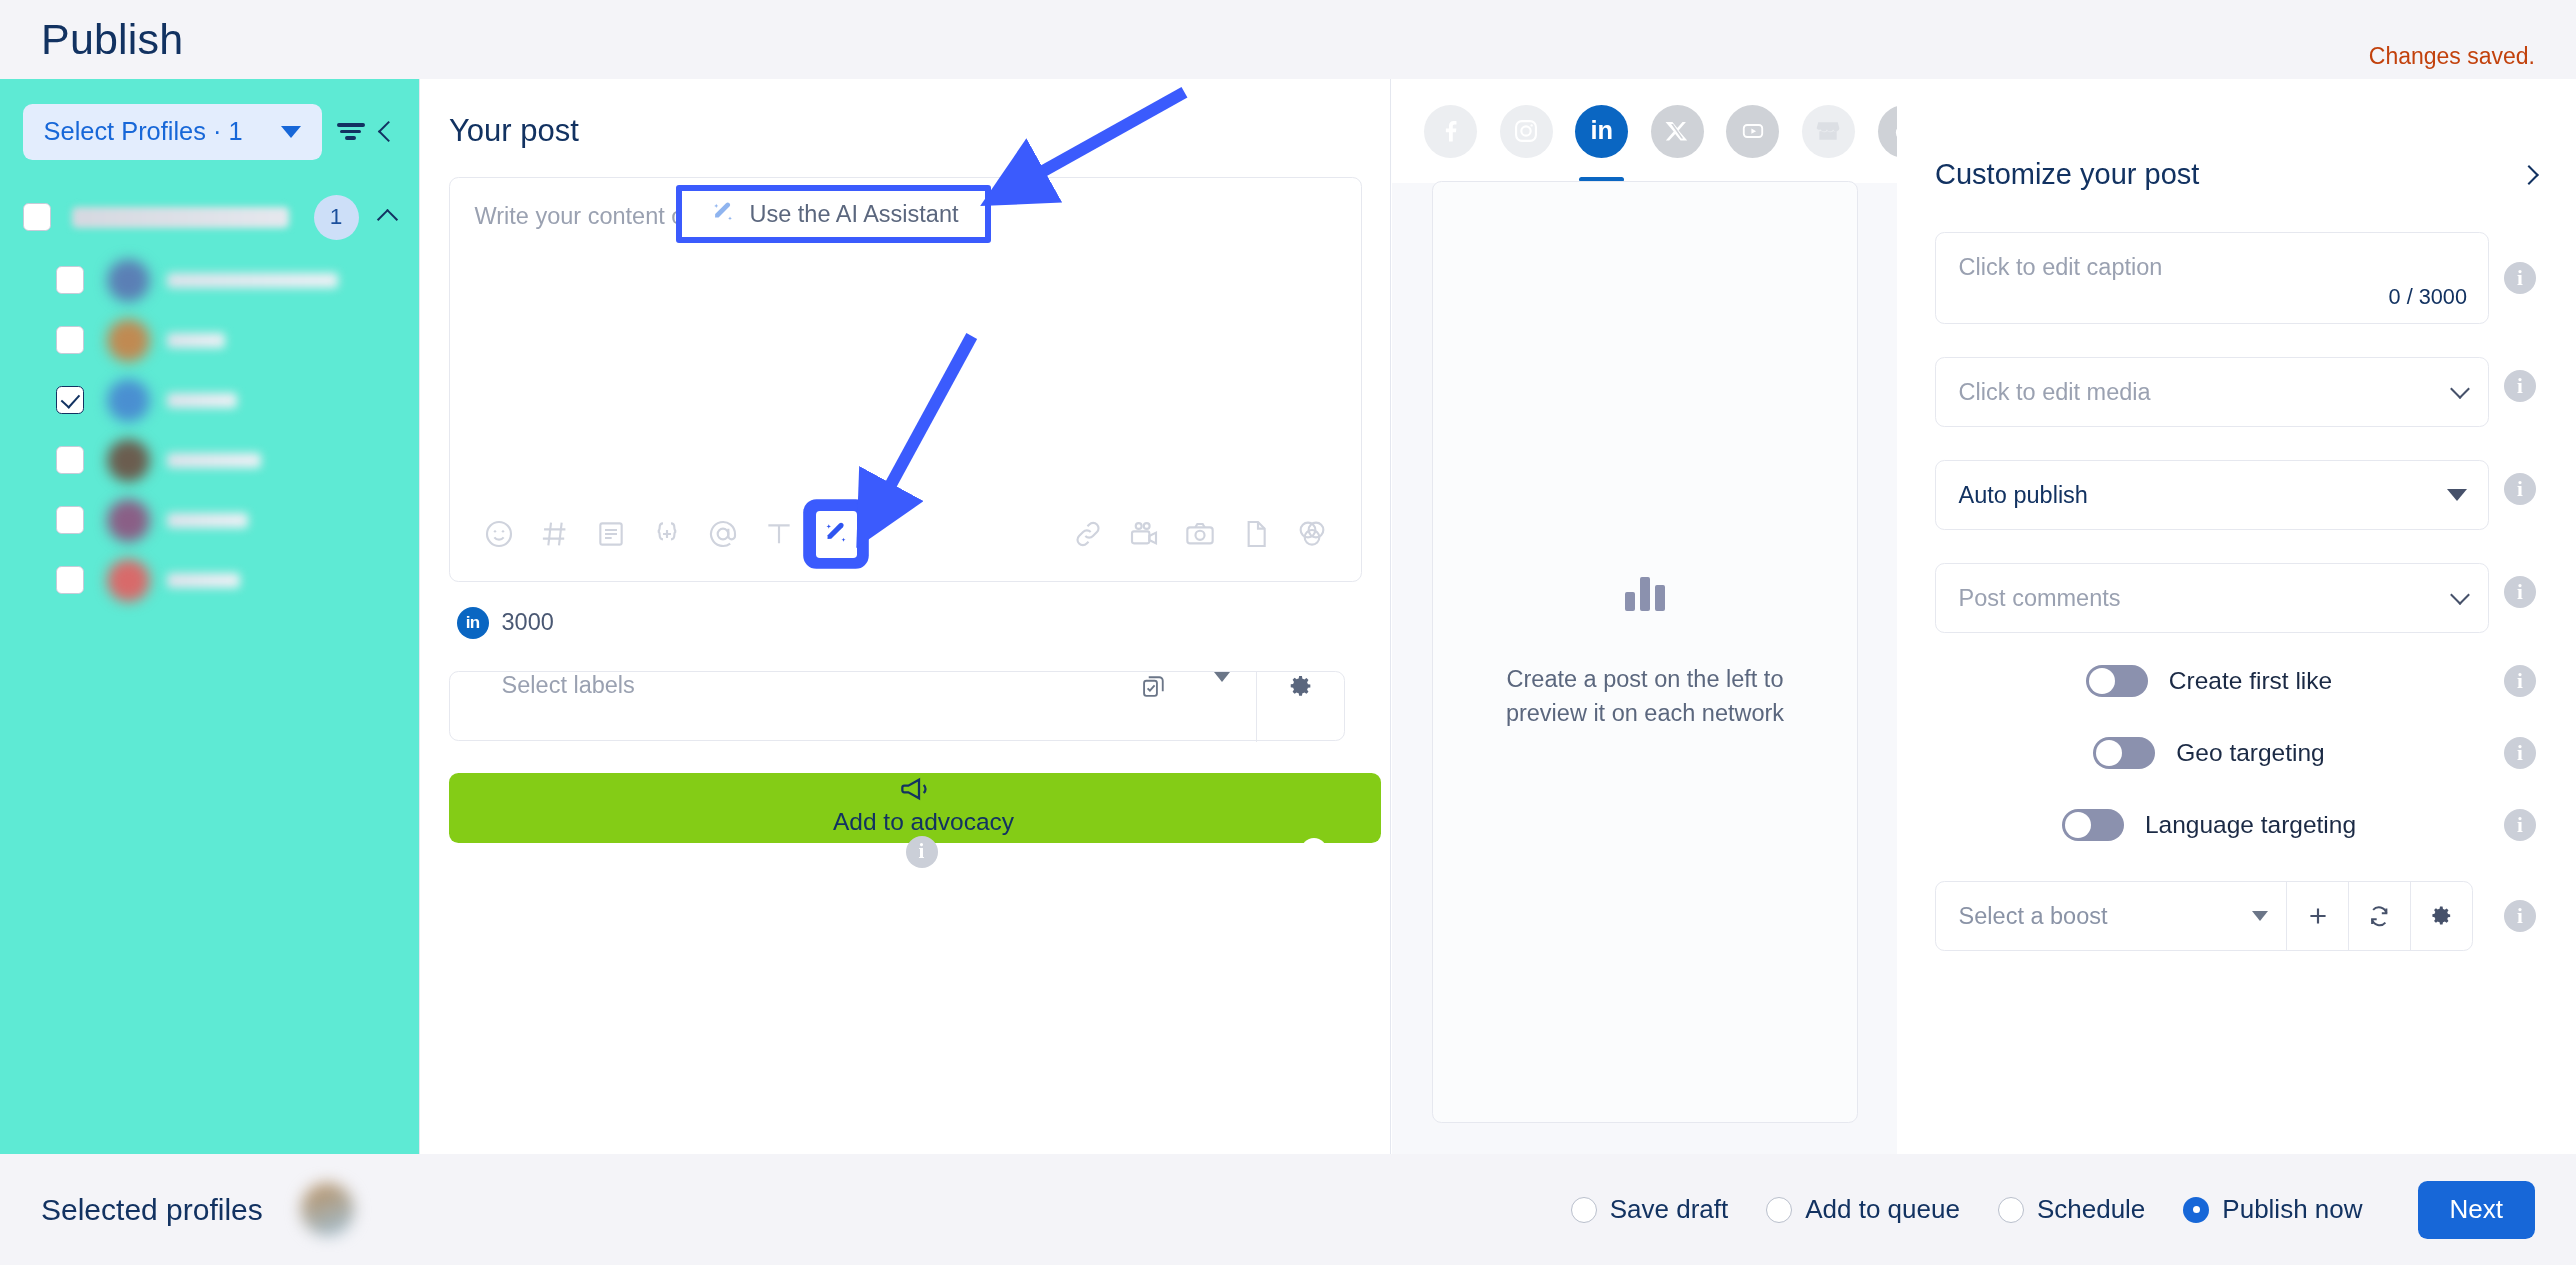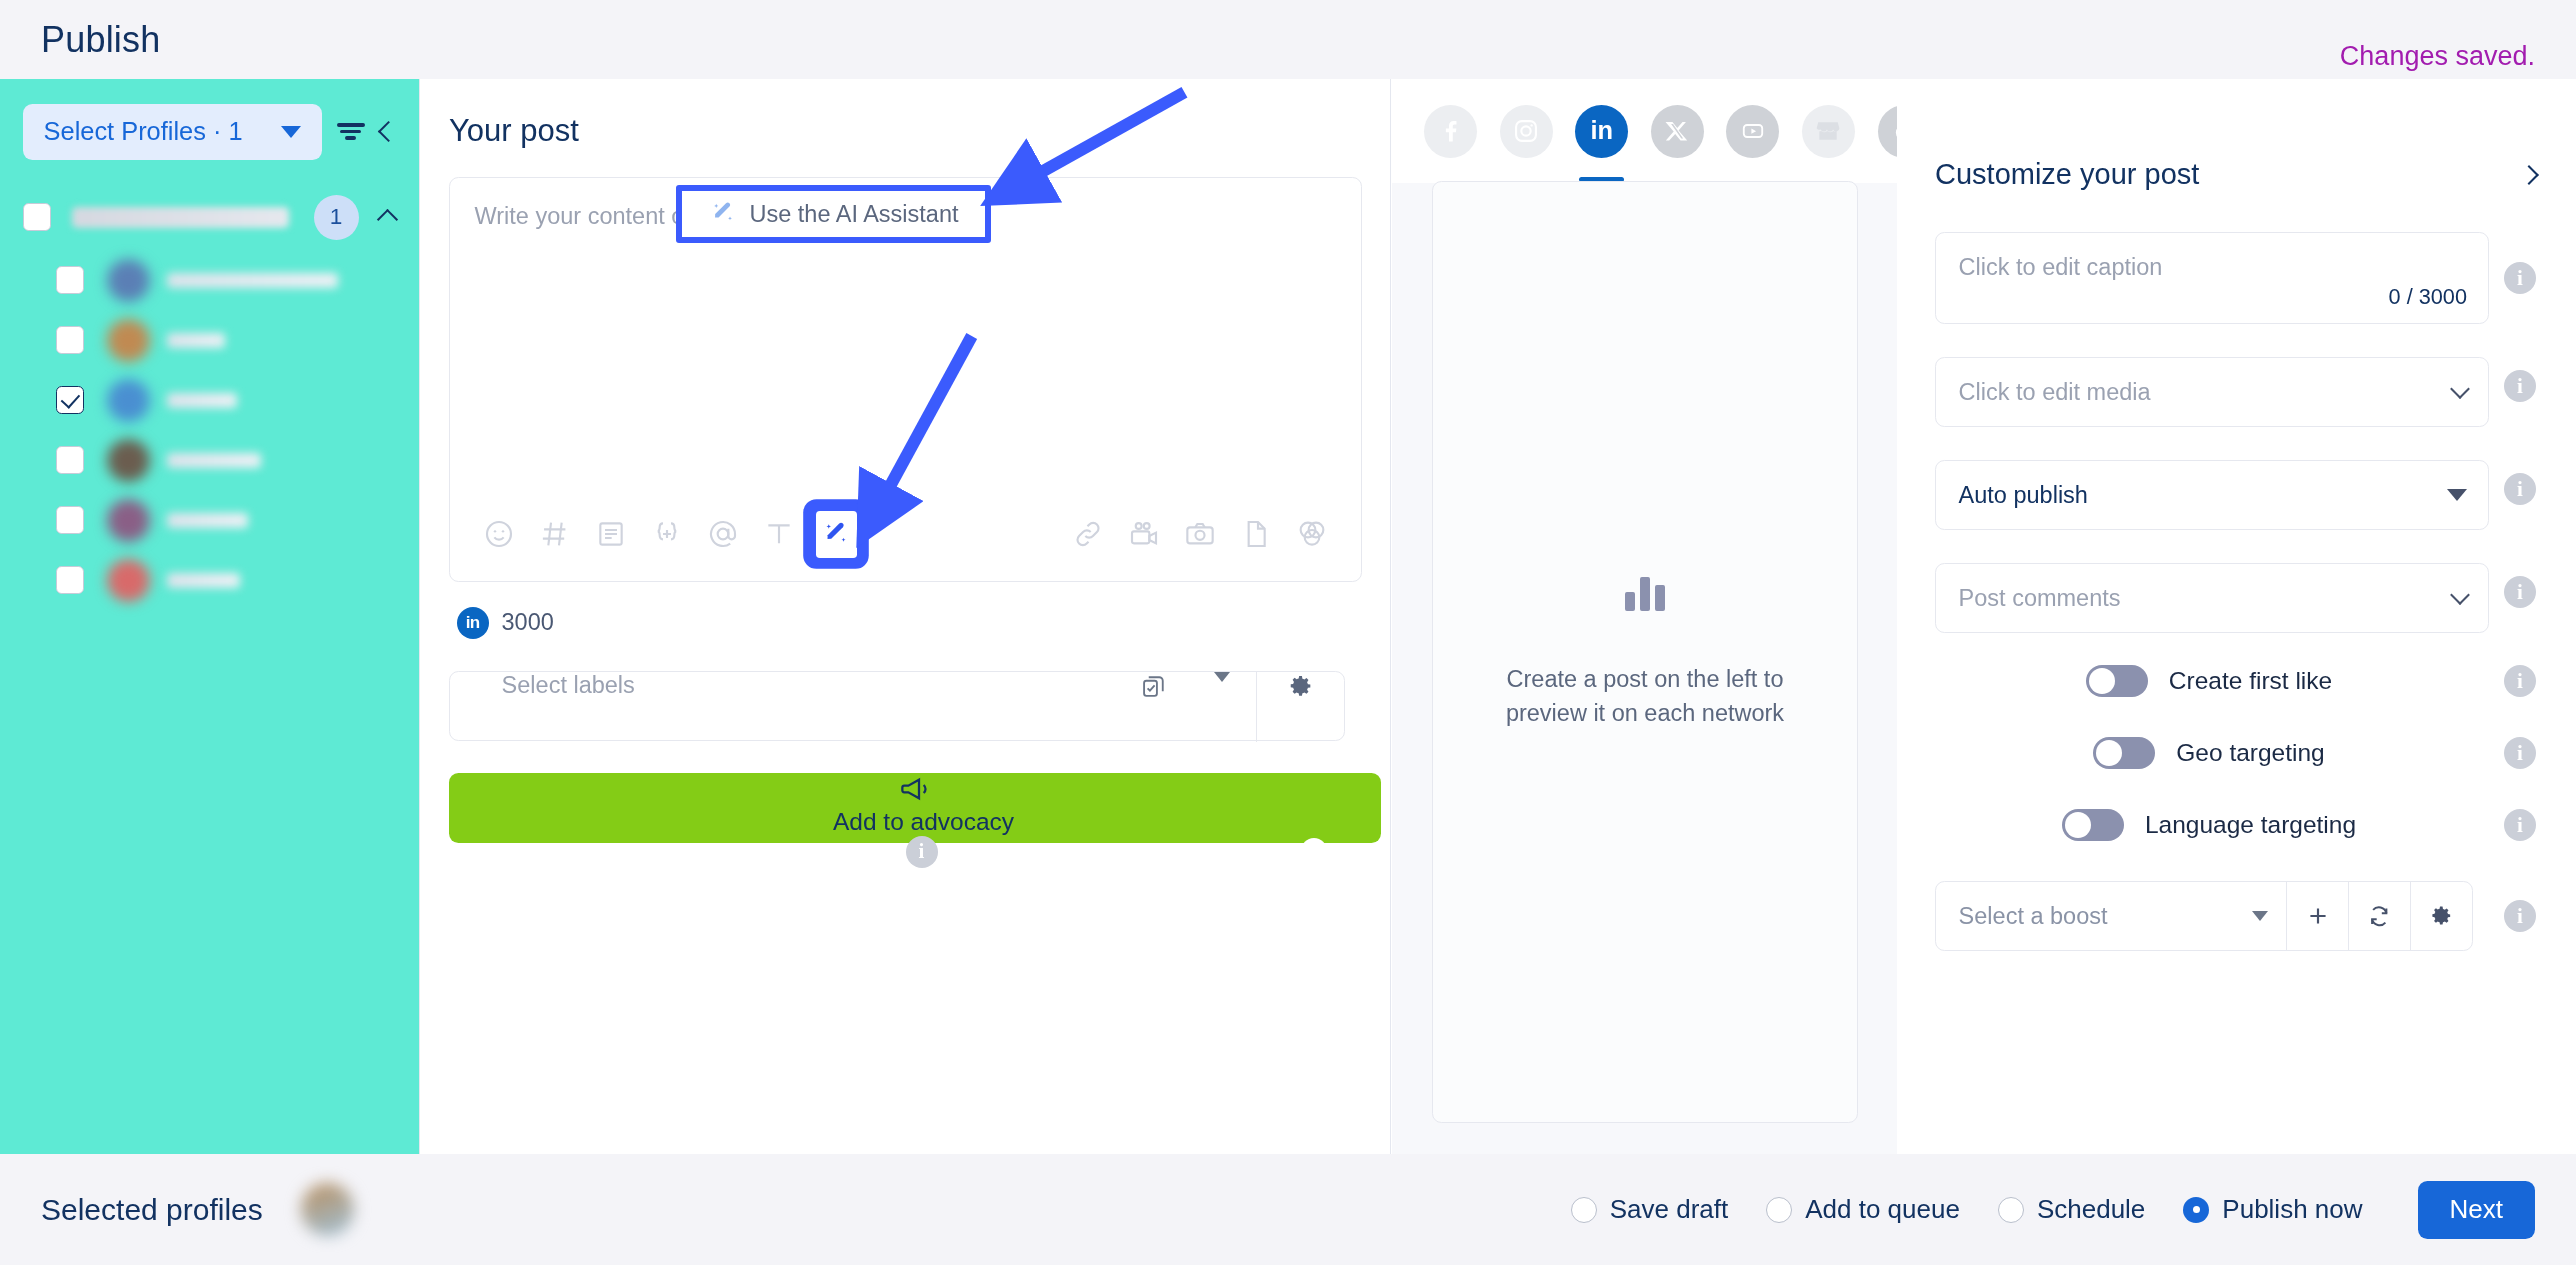--- a/index.html
+++ b/index.html
@@ -10,22 +10,22 @@
     overflow: hidden;
   }
   .app { position: relative; width: 2576px; height: 1265px; background: #fff; }
 
   
   .topbar {
     position: absolute; left: 0; top: 0; width: 2576px; height: 79px;
     background: #f4f4f8; display: flex; align-items: center;
     justify-content: space-between; padding: 0 41px;
   }
-  .topbar .title { font-size: 36px; color: #123261; font-weight: 400; letter-spacing: 0.2px; }
-  .topbar .saved { font-size: 27px; color: #a21caf; margin-top: 33px; }
+  .topbar .title { font-size: 43px; color: #123261; font-weight: 400; letter-spacing: 0.2px; }
+  .topbar .saved { font-size: 23px; color: #c2410c; margin-top: 33px; }
 
   
   .sidebar {
     position: absolute; left: 0; top: 79px; width: 420px; height: 1075px;
     background: #5eead4; border-right: 0.9px solid #e4e7ef;
   }
   .sidebar-head { display: flex; align-items: center; padding: 24.5px 21px 0 22.6px; gap: 15px; }
   .profiles-btn {
     background: #e3edfd; border-radius: 9.4px; height: 56px; flex: 0 0 auto;
     display: flex; align-items: center; gap: 38px; padding: 0 21px;

